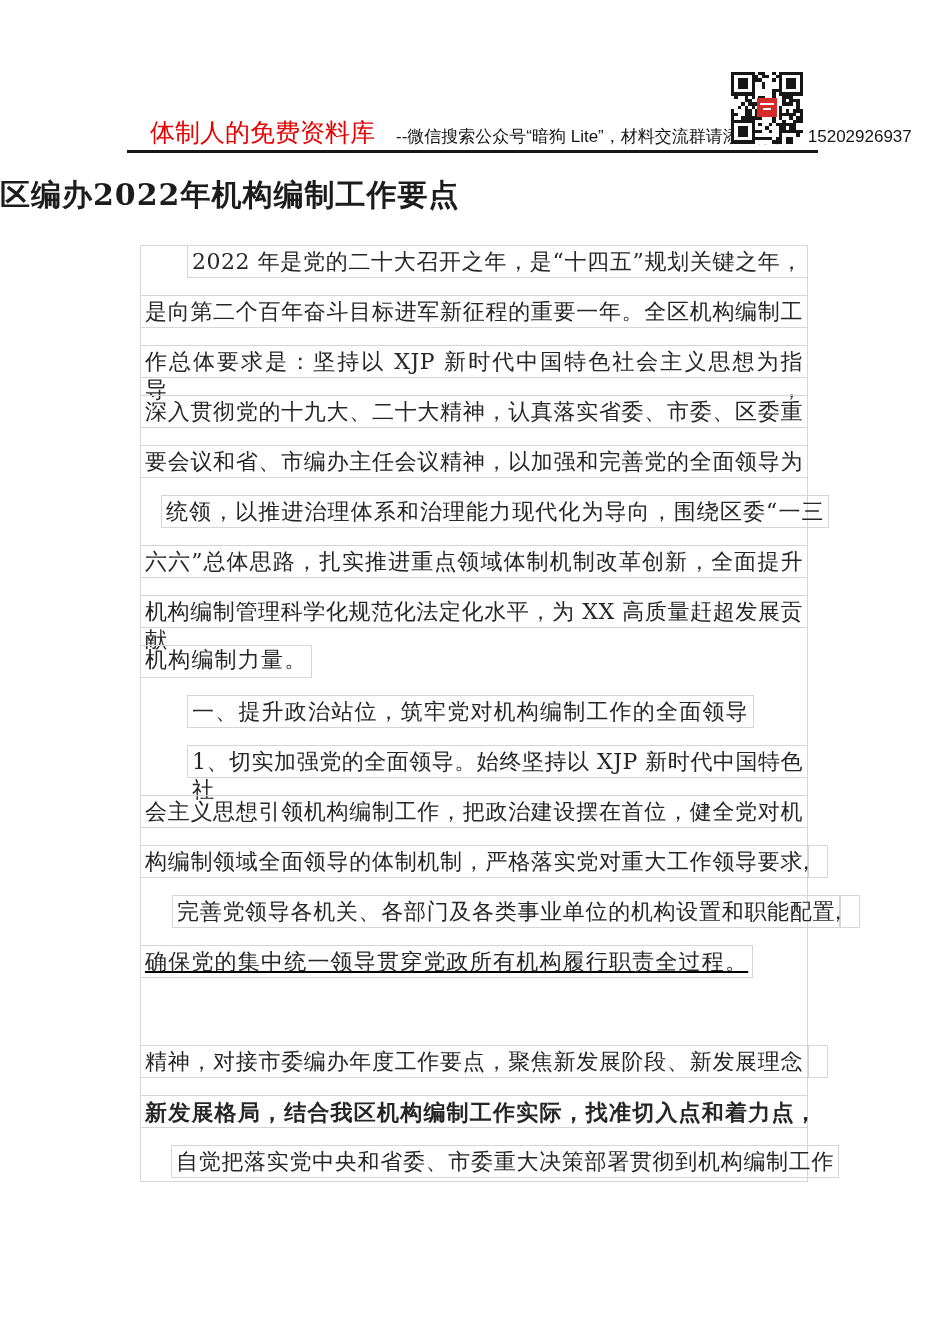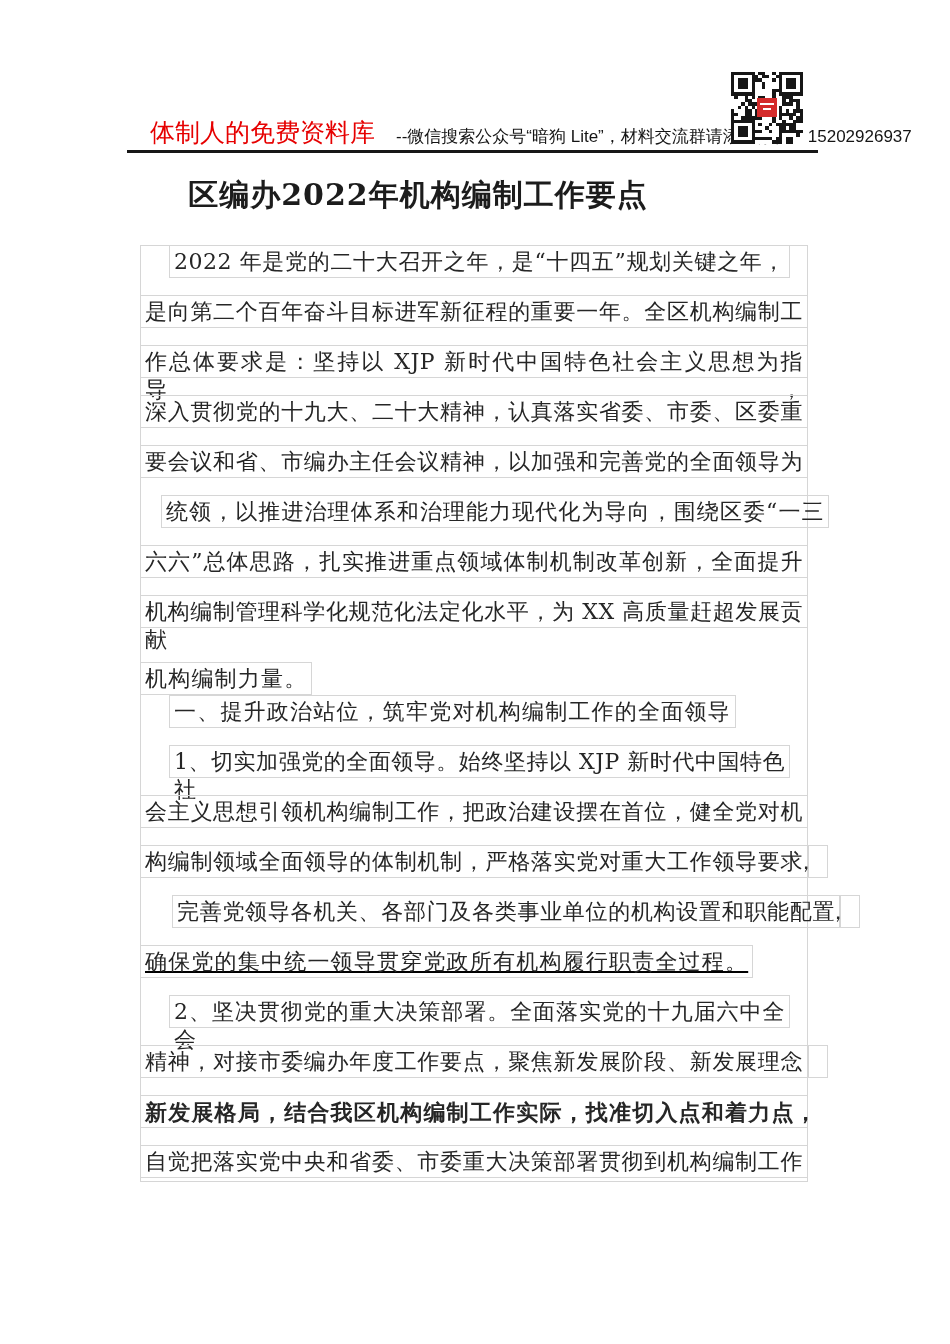--- a/index.html
+++ b/index.html
@@ -18,30 +18,30 @@
     font-family:"Liberation Sans","DejaVu Sans",sans-serif;
     font-size:17px; color:#141414; white-space:nowrap;
   }
   .header-rule {
     position:absolute; left:127px; top:150px; width:691px; height:3px;
     background:#171717;
   }
   .qr-wrap { position:absolute; left:731px; top:69px; width:72px; height:77px; }
   
   .doc-title {
-    position:absolute; top:175px; left:0; width:836px; text-align:center;
+    position:absolute; top:175px; left:0; width:836px; 
     font-size:30px; font-weight:600; color:#1c1c1c; letter-spacing:1px;
   }
   
   .body-box {
     position:absolute; left:140px; top:245px; width:668px; height:937px;
     border:1px solid #d6d6d6; box-sizing:border-box;
   }
   .line-row { position:absolute; left:-1px; width:668px; height:33px; }
-  .line-row.indent { left:28px; width:621px; }
+  .line-row.indent { left:46px; width:621px; }
   .line-box {
     display:block; box-sizing:border-box; height:33px;
     border:1px solid #d6d6d6; padding:2px 4px 0 4px;
     font-size:22px; line-height:28px; color:#262626;
     letter-spacing:1.2px; white-space:nowrap;
     width:-moz-max-content; width:max-content; max-width:100%;
   }
   .line-row.full .line-box {
     width:100%; white-space:normal; letter-spacing:0.5px;
     text-align:justify; text-align-last:justify;
@@ -224,21 +224,21 @@
     </div>
     <div class="line-row full" style="top: 249px; padding-left: 21px;">
       <span class="line-box">统领，以推进治理体系和治理能力现代化为导向，围绕区委“一三</span>
     </div>
     <div class="line-row full" style="top: 299px;">
       <span class="line-box">六六”总体思路，扎实推进重点领域体制机制改革创新，全面提升</span>
     </div>
     <div class="line-row full" style="top: 349px;">
       <span class="line-box">机构编制管理科学化规范化法定化水平，为 XX 高质量赶超发展贡献</span>
     </div>
-    <div class="line-row" style="top: 416px;">
+    <div class="line-row" style="top: 399px; font-family: Liberation Mono, monospace;">
       <span class="line-box">机构编制力量。</span>
     </div>
     <div class="line-row indent" style="top: 449px;">
       <span class="line-box">一、提升政治站位，筑牢党对机构编制工作的全面领导</span>
     </div>
     <div class="line-row indent full" style="top: 499px; border-radius: 16px;">
       <span class="line-box">1、切实加强党的全面领导。始终坚持以 XJP 新时代中国特色社</span>
     </div>
     <div class="line-row full" style="top: 549px;">
       <span class="line-box">会主义思想引领机构编制工作，把政治建设摆在首位，健全党对机</span>
@@ -251,28 +251,25 @@
     </div>
     <div class="line-row full" style="top: 649px; margin-left: 32px;">
       <span class="line-box">完善党领导各机关、各部门及各类事业单位的机构设置和职能配置</span>
       <span class="tail-box">
         <span class="tail-ch">，</span>
       </span>
     </div>
     <div class="line-row" style="top: 699px; text-decoration: underline;">
       <span class="line-box">确保党的集中统一领导贯穿党政所有机构履行职责全过程。</span>
     </div>
-    <div class="line-row indent full" style="top: 749px;">
-      <span class="line-box">2、坚决贯彻党的重大决策部署。全面落实党的十九届六中全会</span>
-    </div>
     <div class="line-row full" style="top: 799px;">
       <span class="line-box">精神，对接市委编办年度工作要点，聚焦新发展阶段、新发展理念</span>
       <span class="tail-box">
         <span class="tail-ch">、</span>
       </span>
     </div>
     <div class="line-row" style="top: 849px; font-weight: bold;">
       <span class="line-box">新发展格局，结合我区机构编制工作实际，找准切入点和着力点，</span>
     </div>
-    <div class="line-row full" style="top: 899px;">
+    <div class="line-row full" style="top: 899px; margin-left: 31px;">
       <span class="line-box">自觉把落实党中央和省委、市委重大决策部署贯彻到机构编制工作</span>
     </div>
   </div>
 
 </body></html>

